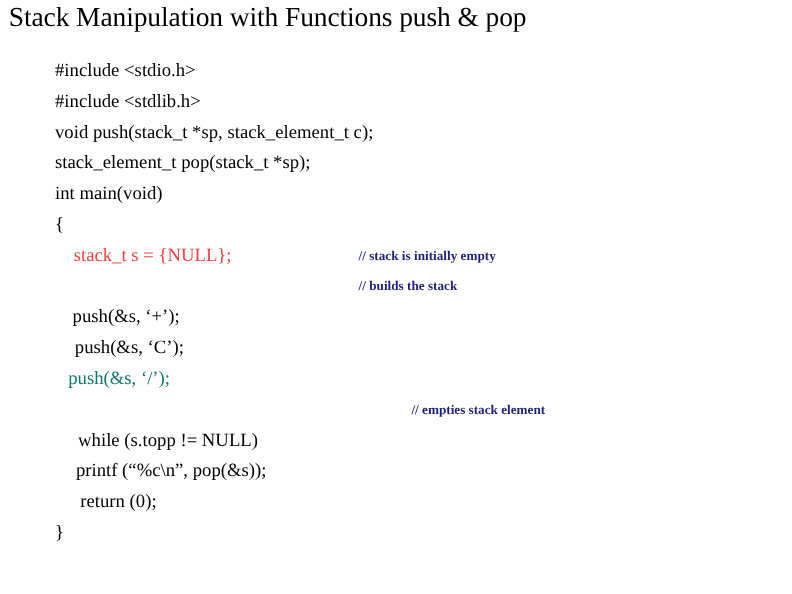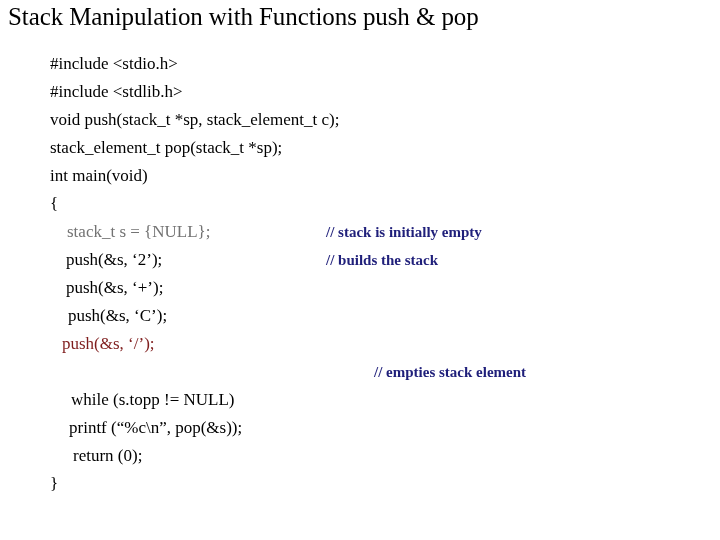--- a/index.html
+++ b/index.html
@@ -53,42 +53,42 @@
     top: 0;
     white-space: pre;
     color: #000000;
   }
   .code-comment {
     position: absolute;
     top: 0;
     white-space: pre;
     color: #1f1f7a;
     font-weight: bold;
-    font-size: 15px;
+    font-size: 12px;
   }
 </style>
 </head>
 <body>
 
 <div class="slide">
 
   <div class="slide-title">Stack Manipulation with Functions push &amp; pop</div>
 
   <div class="code-block">
       <div class="code-line"><span class="code-text" style="left: 50px; color: rgb(0, 0, 0);">#include &lt;stdio.h&gt;</span></div>
       <div class="code-line"><span class="code-text" style="left: 50px; color: rgb(0, 0, 0);">#include &lt;stdlib.h&gt;</span></div>
       <div class="code-line"><span class="code-text" style="left: 50px; color: rgb(0, 0, 0);">void push(stack_t *sp, stack_element_t c);</span></div>
       <div class="code-line"><span class="code-text" style="left: 50px; color: rgb(0, 0, 0);">stack_element_t pop(stack_t *sp);</span></div>
       <div class="code-line"><span class="code-text" style="left: 50px; color: rgb(0, 0, 0);">int main(void)</span></div>
       <div class="code-line"><span class="code-text" style="left: 50px; color: rgb(0, 0, 0);">{</span></div>
-      <div class="code-line"><span class="code-text" style="left: 67px; color: #737373;">stack_t s = {NULL};</span><span class="code-comment" style="left: 326px; color: rgb(31, 31, 122);">// stack is initially empty</span></div>
-      <div class="code-line"><span class="code-text" style="left: 66px; color: rgb(0, 0, 0);">push(&amp;s, ‘2’);</span><span class="code-comment" style="left: 326px; color: rgb(31, 31, 122);">// builds the stack</span></div>
+      <div class="code-line"><span class="code-text" style="left: 67px; color: #ef4444;">stack_t s = {NULL};</span><span class="code-comment" style="left: 326px; color: rgb(31, 31, 122);">// stack is initially empty</span></div>
+      <div class="code-line"><span class="code-comment" style="left: 326px; color: rgb(31, 31, 122);">// builds the stack</span></div>
       <div class="code-line"><span class="code-text" style="left: 66px; color: rgb(0, 0, 0);">push(&amp;s, ‘+’);</span></div>
       <div class="code-line"><span class="code-text" style="left: 68px; color: rgb(0, 0, 0);">push(&amp;s, ‘C’);</span></div>
-      <div class="code-line"><span class="code-text" style="left: 62px; color: #7f1d1d;">push(&amp;s, ‘/’);</span></div>
+      <div class="code-line"><span class="code-text" style="left: 62px; color: #0f766e;">push(&amp;s, ‘/’);</span></div>
       <div class="code-line"><span class="code-comment" style="left: 374px; color: rgb(31, 31, 122);">// empties stack element</span></div>
       <div class="code-line"><span class="code-text" style="left: 71px; color: rgb(0, 0, 0);">while (s.topp != NULL)</span></div>
       <div class="code-line"><span class="code-text" style="left: 69px; color: rgb(0, 0, 0);">printf (“%c\n”, pop(&amp;s));</span></div>
       <div class="code-line"><span class="code-text" style="left: 73px; color: rgb(0, 0, 0);">return (0);</span></div>
       <div class="code-line"><span class="code-text" style="left: 50px; color: rgb(0, 0, 0);">}</span></div>
     </div>
 
 </div>
 
 </body></html>

